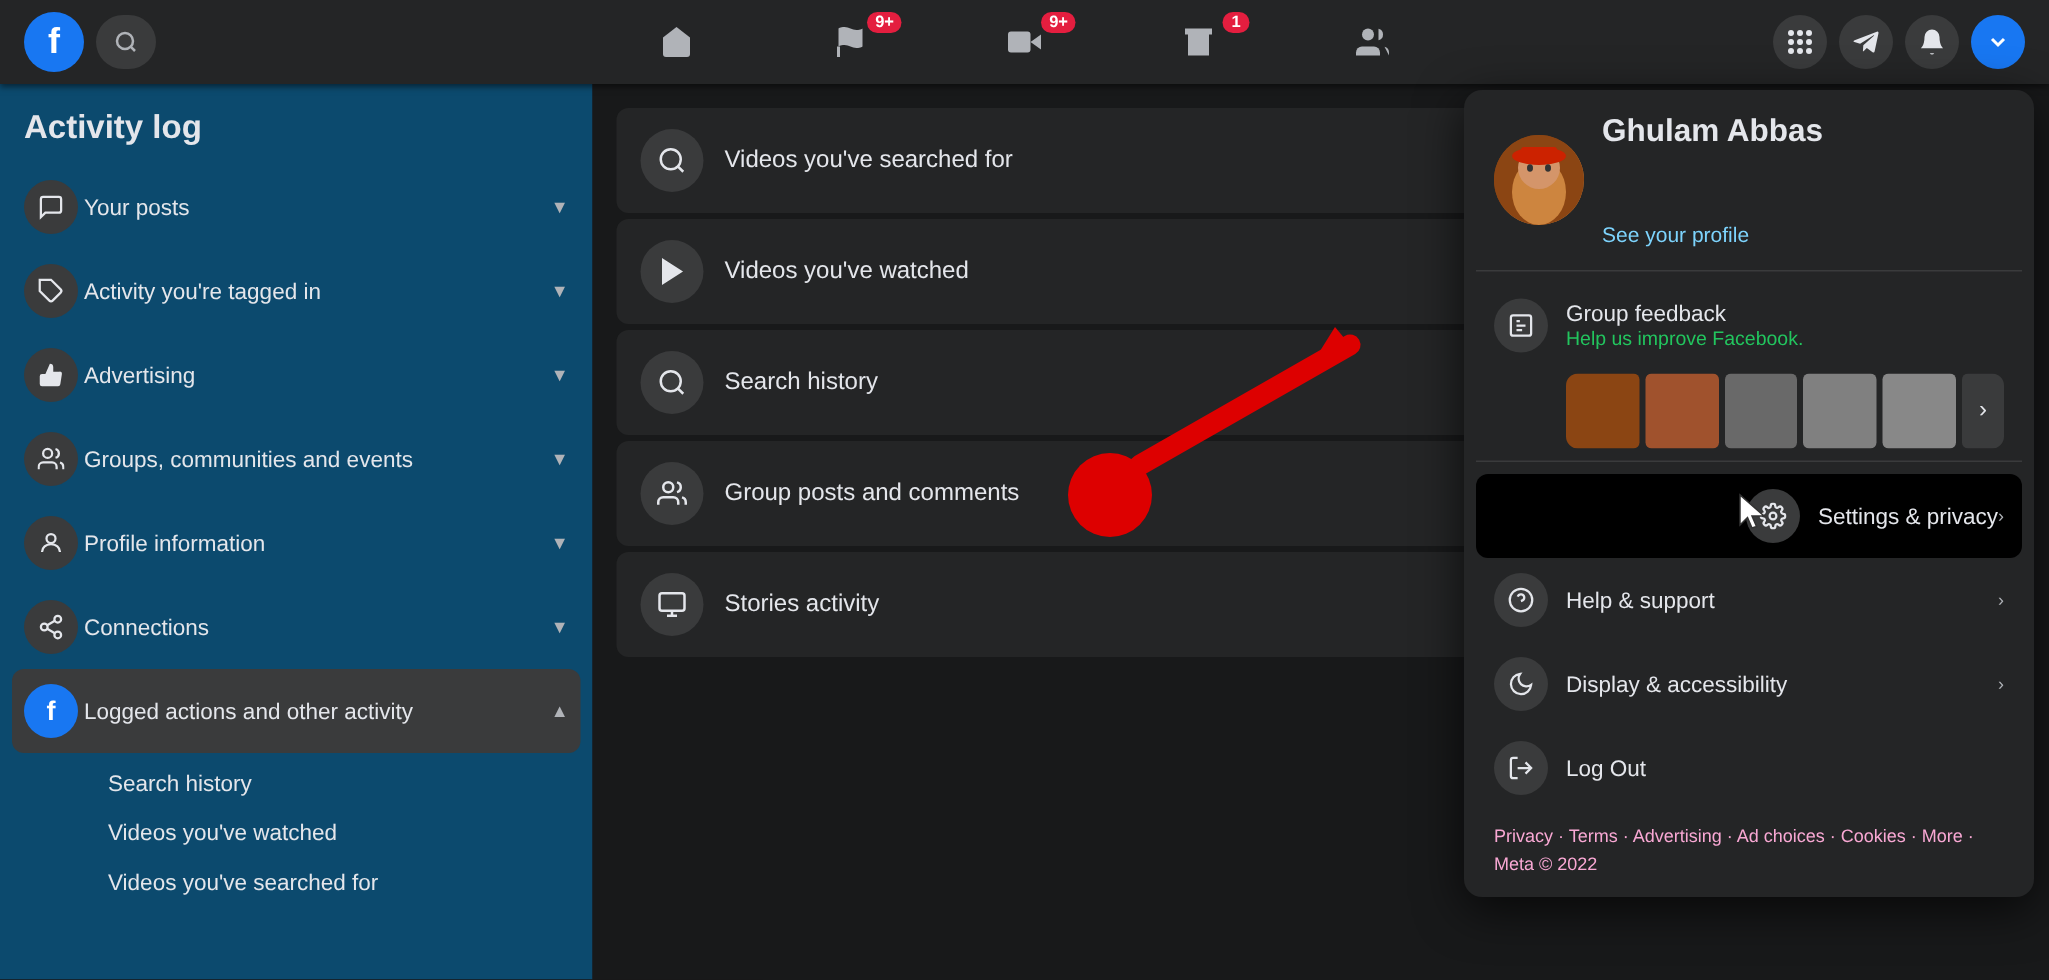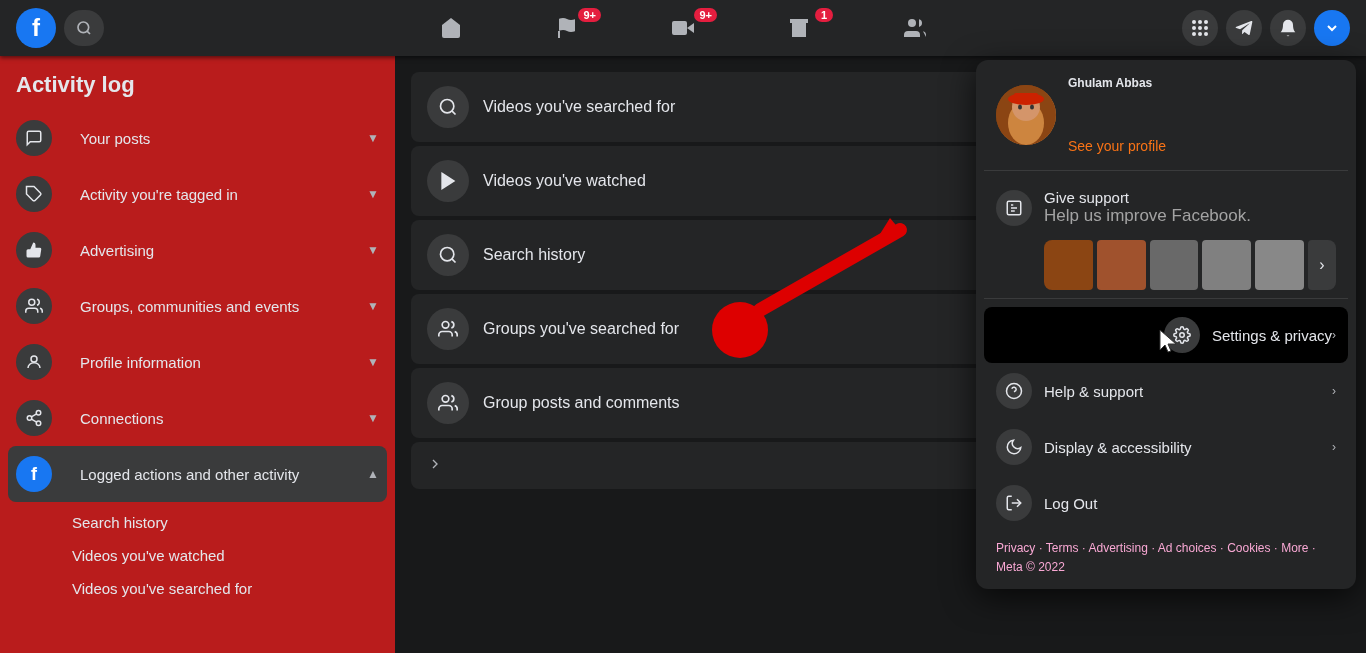--- a/index.html
+++ b/index.html
@@ -95,42 +95,42 @@
     
     .main {
       margin-top: 56px;
       display: flex;
       height: calc(653px - 56px);
     }
 
     
     .sidebar {
       width: 395px;
-      background: #b91c1c;
+      background: #0c4a6e;
       overflow-y: auto;
       padding: 16px 8px;
       flex-shrink: 0;
     }
     .sidebar-title {
       font-size: 22px;
       font-weight: 700;
       color: #e4e6eb;
       padding: 0 8px 12px 8px;
     }
     .sidebar-item {
       display: flex;
       align-items: center;
       justify-content: space-between;
       padding: 10px 8px;
       border-radius: 8px;
       cursor: pointer;
     }
     .sidebar-item.active { background: #3a3b3c; }
     .sidebar-item-left {
-      display: flex; align-items: center; gap: 28px;
+      display: flex; align-items: center; gap: 4px;
     }
     .sidebar-icon {
       width: 36px; height: 36px;
       border-radius: 50%;
       background: #3a3b3c;
       display: flex; align-items: center; justify-content: center;
       font-size: 16px;
       color: #e4e6eb;
       flex-shrink: 0;
     }
@@ -231,27 +231,27 @@
     .profile-avatar-inner {
       width: 100%; height: 100%;
       background: linear-gradient(135deg, #8B4513 40%, #cd853f 60%);
       display: flex; align-items: center; justify-content: center;
       color: #fff;
       font-size: 22px;
       font-weight: bold;
     }
     .profile-info {}
     .profile-name {
-      font-size: 12px;
+      font-size: 21px;
       font-weight: 700;
       color: #e4e6eb;
     }
     .profile-sub {
       font-size: 14px;
-      color: #f97316;
+      color: #7dd3fc;
       margin-top: 48px;
     }
 
     .dropdown-divider {
       height: 1px;
       background: #3a3b3c;
       margin: 8px 0;
     }
 
     .dropdown-item {
@@ -549,50 +549,47 @@
           <div class="content-icon">
             <svg width="20" height="20" viewBox="0 0 24 24" fill="none" stroke="#e4e6eb" stroke-width="2">
                 <circle cx="11" cy="11" r="8"></circle>
                 <line x1="21" y1="21" x2="16.65" y2="16.65"></line>
               </svg>
           </div>
           <span class="content-label">Search history</span>
         </div>
       </div>
 
-      <div class="content-item">
-        <div class="content-item-left">
-          <div class="content-icon">
-            <svg width="20" height="20" viewBox="0 0 24 24" fill="none" stroke="#e4e6eb" stroke-width="2">
-                <path d="M17 21v-2a4 4 0 0 0-4-4H5a4 4 0 0 0-4 4v2"></path>
-                <circle cx="9" cy="7" r="4"></circle>
-                <path d="M23 21v-2a4 4 0 0 0-3-3.87"></path>
-                <path d="M16 3.13a4 4 0 0 1 0 7.75"></path>
-              </svg>
-          </div>
-          <span class="content-label">Groups you've searched for</span>
-        </div>
-      </div>
 
 
       <div class="content-item">
         <div class="content-item-left">
           <div class="content-icon">
             <svg width="20" height="20" viewBox="0 0 24 24" fill="none" stroke="#e4e6eb" stroke-width="2">
                 <path d="M17 21v-2a4 4 0 0 0-4-4H5a4 4 0 0 0-4 4v2"></path>
                 <circle cx="9" cy="7" r="4"></circle>
                 <path d="M23 21v-2a4 4 0 0 0-3-3.87"></path>
                 <path d="M16 3.13a4 4 0 0 1 0 7.75"></path>
               </svg>
           </div>
           <span class="content-label">Group posts and comments</span>
         </div>
       </div>
 
       <div class="content-item">
+        <div class="content-item-left">
+          <div class="content-icon">
+            <svg width="20" height="20" viewBox="0 0 24 24" fill="none" stroke="#e4e6eb" stroke-width="2">
+                <rect x="2" y="3" width="20" height="14" rx="2"></rect>
+                <line x1="8" y1="21" x2="16" y2="21"></line>
+                <line x1="12" y1="17" x2="12" y2="21"></line>
+              </svg>
+          </div>
+          <span class="content-label">Stories activity</span>
+        </div>
         <span class="content-arrow">
           <svg width="16" height="16" viewBox="0 0 24 24" fill="none" stroke="#b0b3b8" stroke-width="2">
               <polyline points="9 18 15 12 9 6"></polyline>
             </svg>
         </span>
       </div>
 
     </div>
   </main>
 </div>
@@ -628,22 +625,22 @@
     <div class="dropdown-item-left">
       <div class="dropdown-item-icon">
         <svg width="18" height="18" viewBox="0 0 24 24" fill="none" stroke="#e4e6eb" stroke-width="2">
             <rect x="3" y="3" width="18" height="18" rx="2"></rect>
             <line x1="8" y1="12" x2="16" y2="12"></line>
             <line x1="8" y1="8" x2="11" y2="8"></line>
             <line x1="8" y1="16" x2="13" y2="16"></line>
           </svg>
       </div>
       <div>
-        <div class="dropdown-item-label">Give support</div>
-        <div style="font-size:17px;color:#a3a3a3;">Help us improve Facebook.</div>
+        <div class="dropdown-item-label">Group feedback</div>
+        <div style="font-size:13px;color:#22c55e;">Help us improve Facebook.</div>
       </div>
     </div>
   </div>
 
   <div class="photo-strip">
     <div class="photo-box" style="background:#8B4513;"></div>
     <div class="photo-box" style="background:#a0522d;"></div>
     <div class="photo-box" style="background:#696969;"></div>
     <div class="photo-box" style="background:#808080;"></div>
     <div class="photo-box" style="background:#888;"></div>

